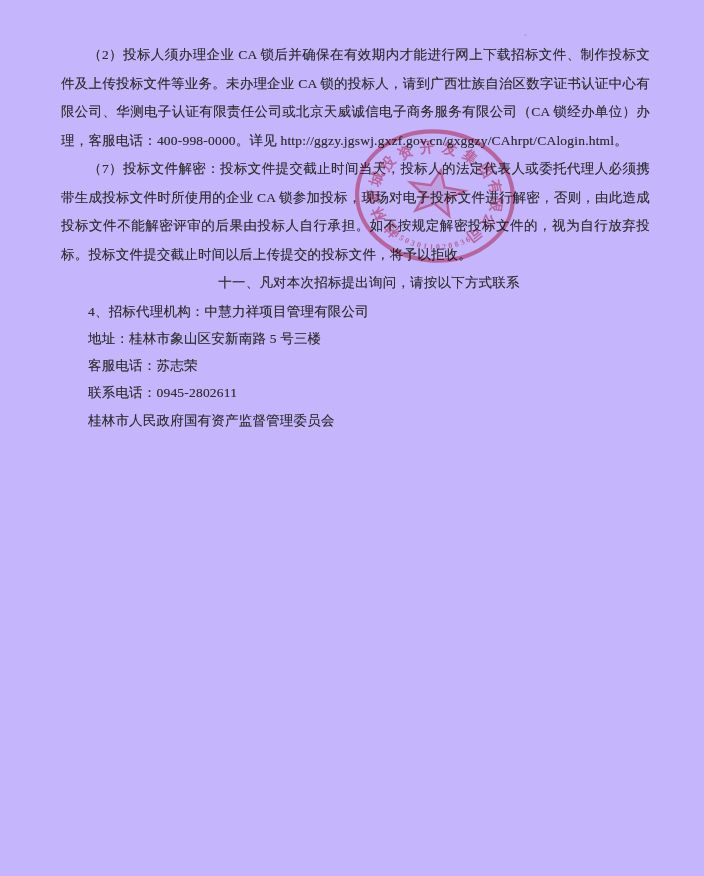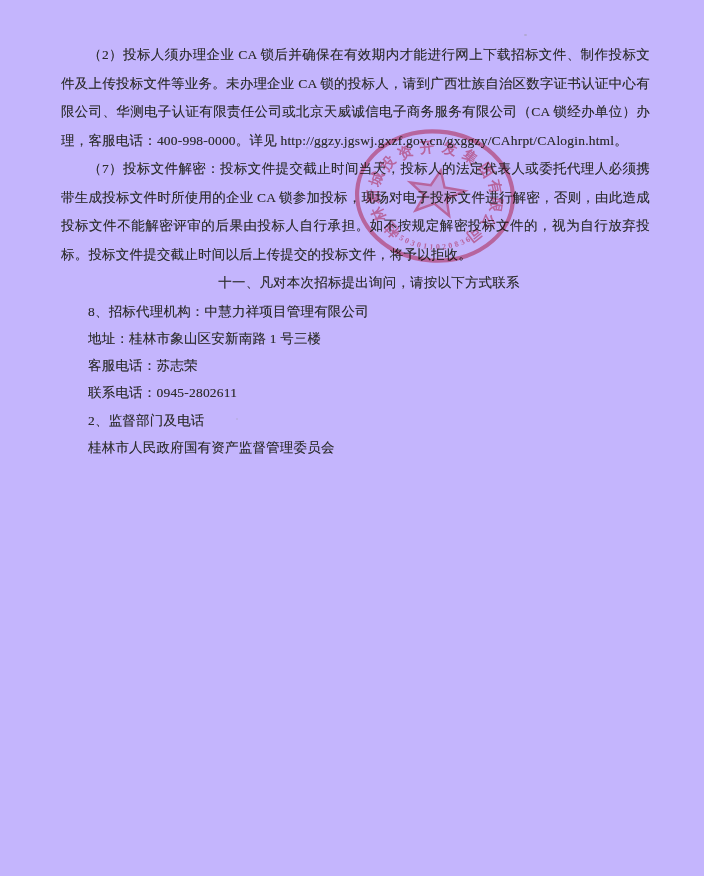--- a/index.html
+++ b/index.html
@@ -63,25 +63,24 @@
 </head>
 <body>
 
 <div class="page">
 
   <div class="doc">
     <p class="para">（2）投标人须办理企业 CA 锁后并确保在有效期内才能进行网上下载招标文件、制作投标文件及上传投标文件等业务。未办理企业 CA 锁的投标人，请到广西壮族自治区数字证书认证中心有限公司、华测电子认证有限责任公司或北京天威诚信电子商务服务有限公司（CA 锁经办单位）办理，客服电话：400-998-0000。详见 http://ggzy.jgswj.gxzf.gov.cn/gxggzy/CAhrpt/CAlogin.html。</p>
     <p class="para">（7）投标文件解密：投标文件提交截止时间当天，投标人的法定代表人或委托代理人必须携带生成投标文件时所使用的企业 CA 锁参加投标，现场对电子投标文件进行解密，否则，由此造成投标文件不能解密评审的后果由投标人自行承担。如不按规定解密投标文件的，视为自行放弃投标。投标文件提交截止时间以后上传提交的投标文件，将予以拒收。</p>
     <p class="heading">十一、凡对本次招标提出询问，请按以下方式联系</p>
     <div>
-      <div class="contact-line">8、招标代理机构：中慧力祥项目管理有限公司</div>
-      <div class="contact-line">地址：桂林市象山区安新南路 1 号三楼</div>
+      <div class="contact-line">4、招标代理机构：中慧力祥项目管理有限公司</div>
+      <div class="contact-line">地址：桂林市象山区安新南路 5 号三楼</div>
       <div class="contact-line">客服电话：苏志荣</div>
       <div class="contact-line">联系电话：0945-2802611</div>
-      <div class="contact-line">2、监督部门及电话</div>
       <div class="contact-line">桂林市人民政府国有资产监督管理委员会</div>
     </div>
   </div>
 
 
   <div class="seal-wrap">
     <svg id="seal-svg" width="166" height="168" viewBox="0 0 166 168">
         <g transform="rotate(4 83 84)">
           <ellipse cx="83" cy="84" rx="78" ry="64.5" fill="none" stroke="#ec7e92" stroke-width="4.2"></ellipse>
           <polygon points="87.0,58.1 91.9,74.7 112.4,77.0 94.8,86.0 98.5,102.8 82.8,91.7 64.6,99.8 72.5,84.0 57.5,72.2 78.1,73.5" fill="rgba(240,140,155,0.30)" stroke="#ec7e92" stroke-width="2.4"></polygon>

